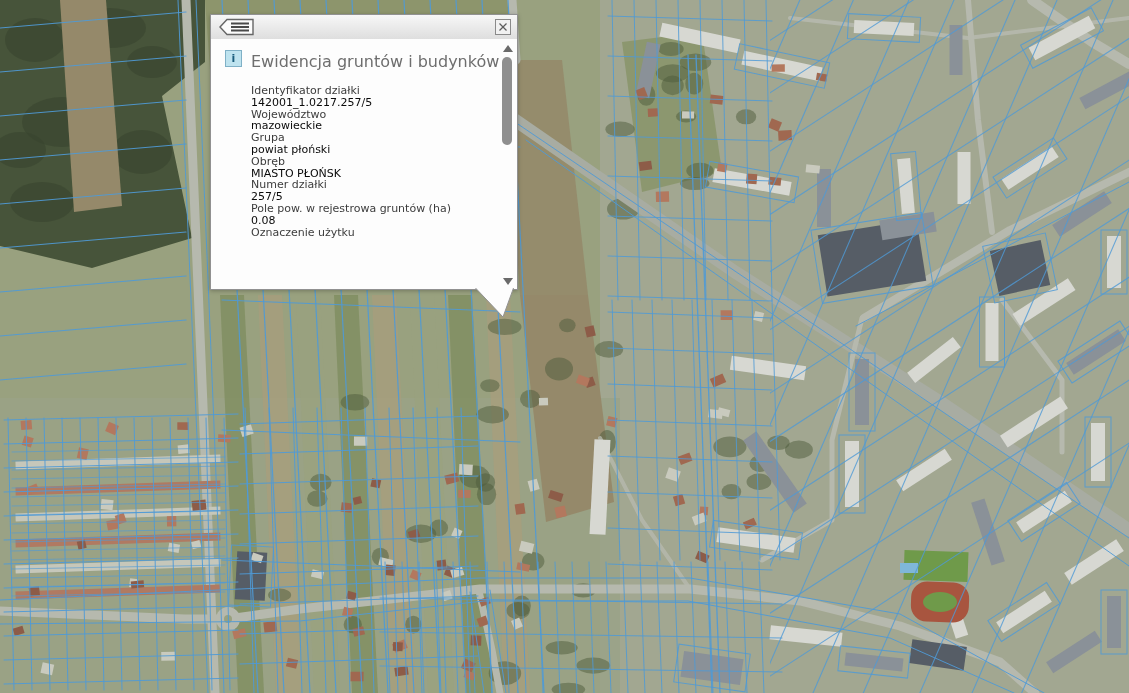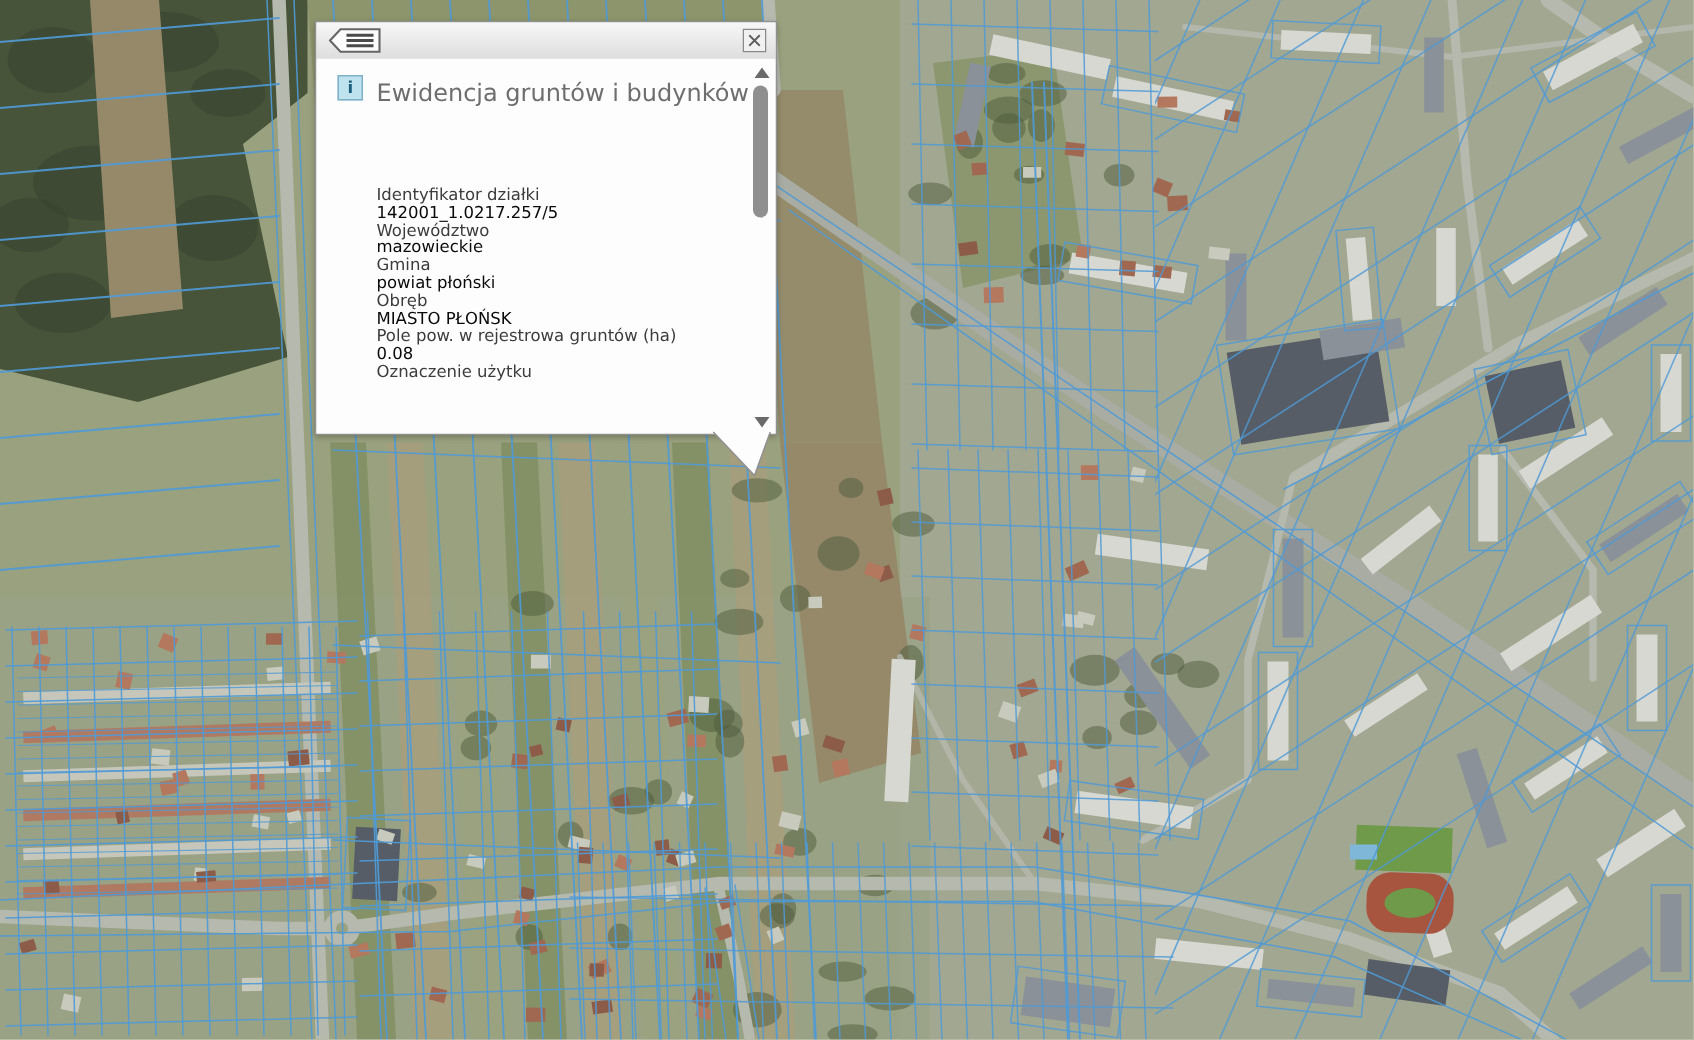--- a/index.html
+++ b/index.html
@@ -15,21 +15,21 @@
          background:linear-gradient(#f7f7f7,#dedede);border-bottom:1px solid #adadad;}
   .btn-list{position:absolute;left:8px;top:3px;width:36px;height:18px;padding:0;border:none;background:transparent;cursor:pointer;}
   .btn-close{position:absolute;right:6px;top:4px;width:16px;height:16px;padding:0;border:none;background:transparent;cursor:pointer;}
   .popup-body{position:absolute;left:0;top:24px;right:0;bottom:0;background:#fdfdfd;overflow:hidden;}
   .title-row{position:absolute;left:14px;top:11px;right:22px;height:18px;}
   .info-icon{position:absolute;left:0;top:0;width:15px;height:15px;border:1px solid #7fb0c6;
          background:#bee3ef;color:#1a5d7d;font-size:11px;font-weight:bold;
          text-align:center;line-height:15px;display:block;}
   .popup-title{position:absolute;left:26px;top:2px;font-size:16px;color:#6e6e6e;white-space:nowrap;}
   .fields{position:absolute;left:40px;top:46px;width:244px;height:206px;overflow:hidden;
-          font-size:11px;line-height:11.8px;margin-top:39px;}
+          font-size:11px;line-height:11.8px;}
   .flabel{color:#3c3c3c;white-space:nowrap;}
   .fvalue{color:#0a0a0a;font-weight:normal;white-space:nowrap;}
   
   .scrollbar{position:absolute;right:3px;top:6px;bottom:4px;width:13px;}
   .sb-up,.sb-down{position:absolute;left:2px;width:0;height:0;border-left:5px solid transparent;border-right:5px solid transparent;cursor:pointer;}
   .sb-up{top:0;border-bottom:7px solid #6a6a6a;}
   .sb-down{bottom:0;border-top:7px solid #6a6a6a;}
   .sb-thumb{position:absolute;left:1px;top:12px;width:10px;height:88px;background:#8f8f8f;border-radius:5px;cursor:pointer;}
   .tail{position:absolute;left:264px;top:273px;width:40px;height:31px;overflow:visible;}
 </style>
@@ -514,26 +514,30 @@
       <div class="fields">
         <div class="field">
           <div class="flabel">Identyfikator działki</div>
           <div class="fvalue">142001_1.0217.257/5</div>
         </div>
         <div class="field">
           <div class="flabel">Województwo</div>
           <div class="fvalue">mazowieckie</div>
         </div>
         <div class="field">
-          <div class="flabel">Gmina</div>
+          <div class="flabel">Grupa</div>
           <div class="fvalue">powiat płoński</div>
         </div>
         <div class="field">
           <div class="flabel">Obręb</div>
           <div class="fvalue">MIASTO PŁOŃSK</div>
+        </div>
+        <div class="field">
+          <div class="flabel">Numer działki</div>
+          <div class="fvalue">257/5</div>
         </div>
         <div class="field">
           <div class="flabel">Pole pow. w rejestrowa gruntów (ha)</div>
           <div class="fvalue">0.08</div>
         </div>
         <div class="field">
           <div class="flabel">Oznaczenie użytku</div>
           <div class="fvalue"></div>
         </div>
       </div>

